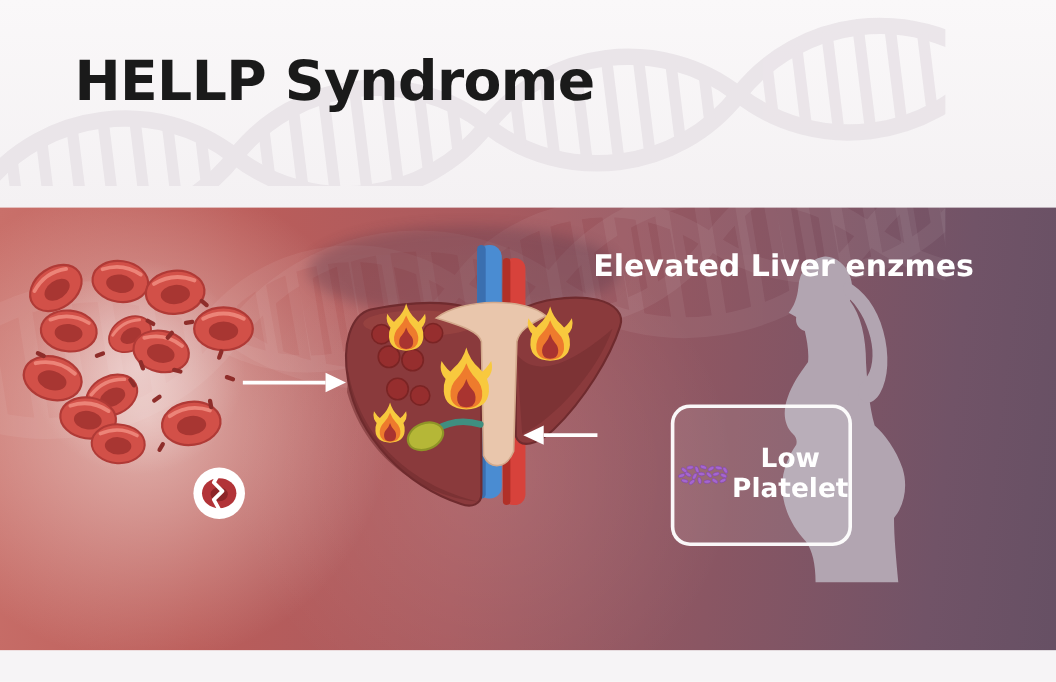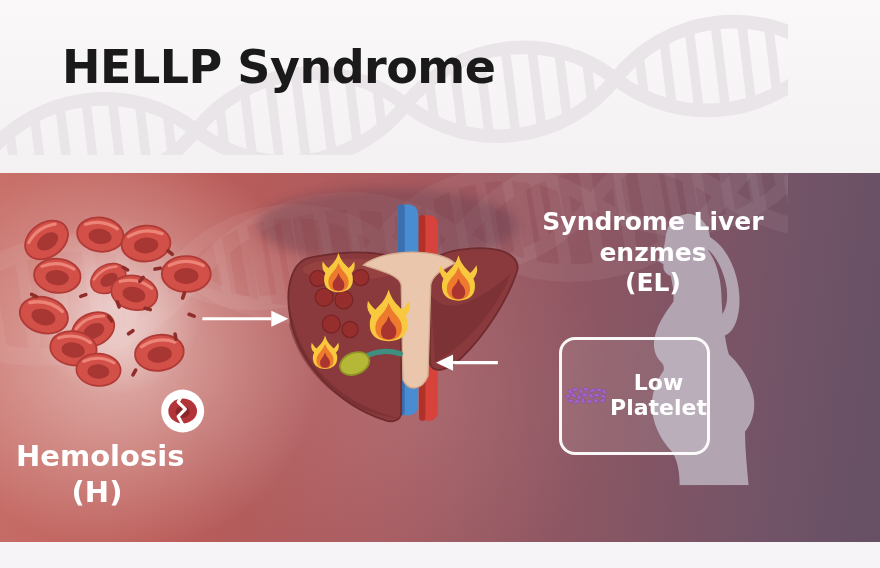--- a/index.html
+++ b/index.html
@@ -228,28 +228,23 @@
         <ellipse cx="204" cy="459" rx="16" ry="14" fill="#b23438"></ellipse>
         <ellipse cx="204" cy="460" rx="8" ry="6.5" fill="#8c2528"></ellipse>
         <path d="M204,440 L199,449 L207,457 L199,465 L205,476" stroke="#ffffff" stroke-width="3.5" fill="none" stroke-linejoin="round" stroke-linecap="round"></path>
       </g>
     </g>
   </svg>
 
   <div class="title">HELLP Syndrome</div>
 
   <div class="lbl lbl-elevated">
-    <div>Syndrome Liver enzmes</div>
-    <div>(EL)</div>
+    <div>Elevated Liver enzmes</div>
   </div>
 
-  <div class="lbl lbl-hemolysis">
-    <div>Hemolosis</div>
-    <div>(H)</div>
-  </div>
 
   <div class="lp-box">
     <svg class="platelets" viewBox="0 0 151 56">
       <g fill="#a566cf" stroke="#7b3fa8" stroke-width="1.2">
         <ellipse cx="26" cy="15" rx="9" ry="4.5" transform="rotate(40 26 15)"></ellipse>
         <ellipse cx="41" cy="8" rx="9" ry="4.5" transform="rotate(-10 41 8)"></ellipse>
         <ellipse cx="59" cy="13" rx="9" ry="4.5" transform="rotate(70 59 13)"></ellipse>
         <ellipse cx="76" cy="7" rx="9" ry="4.5" transform="rotate(20 76 7)"></ellipse>
         <ellipse cx="96" cy="11" rx="9" ry="4.5" transform="rotate(-30 96 11)"></ellipse>
         <ellipse cx="116" cy="9" rx="9" ry="4.5" transform="rotate(10 116 9)"></ellipse>

